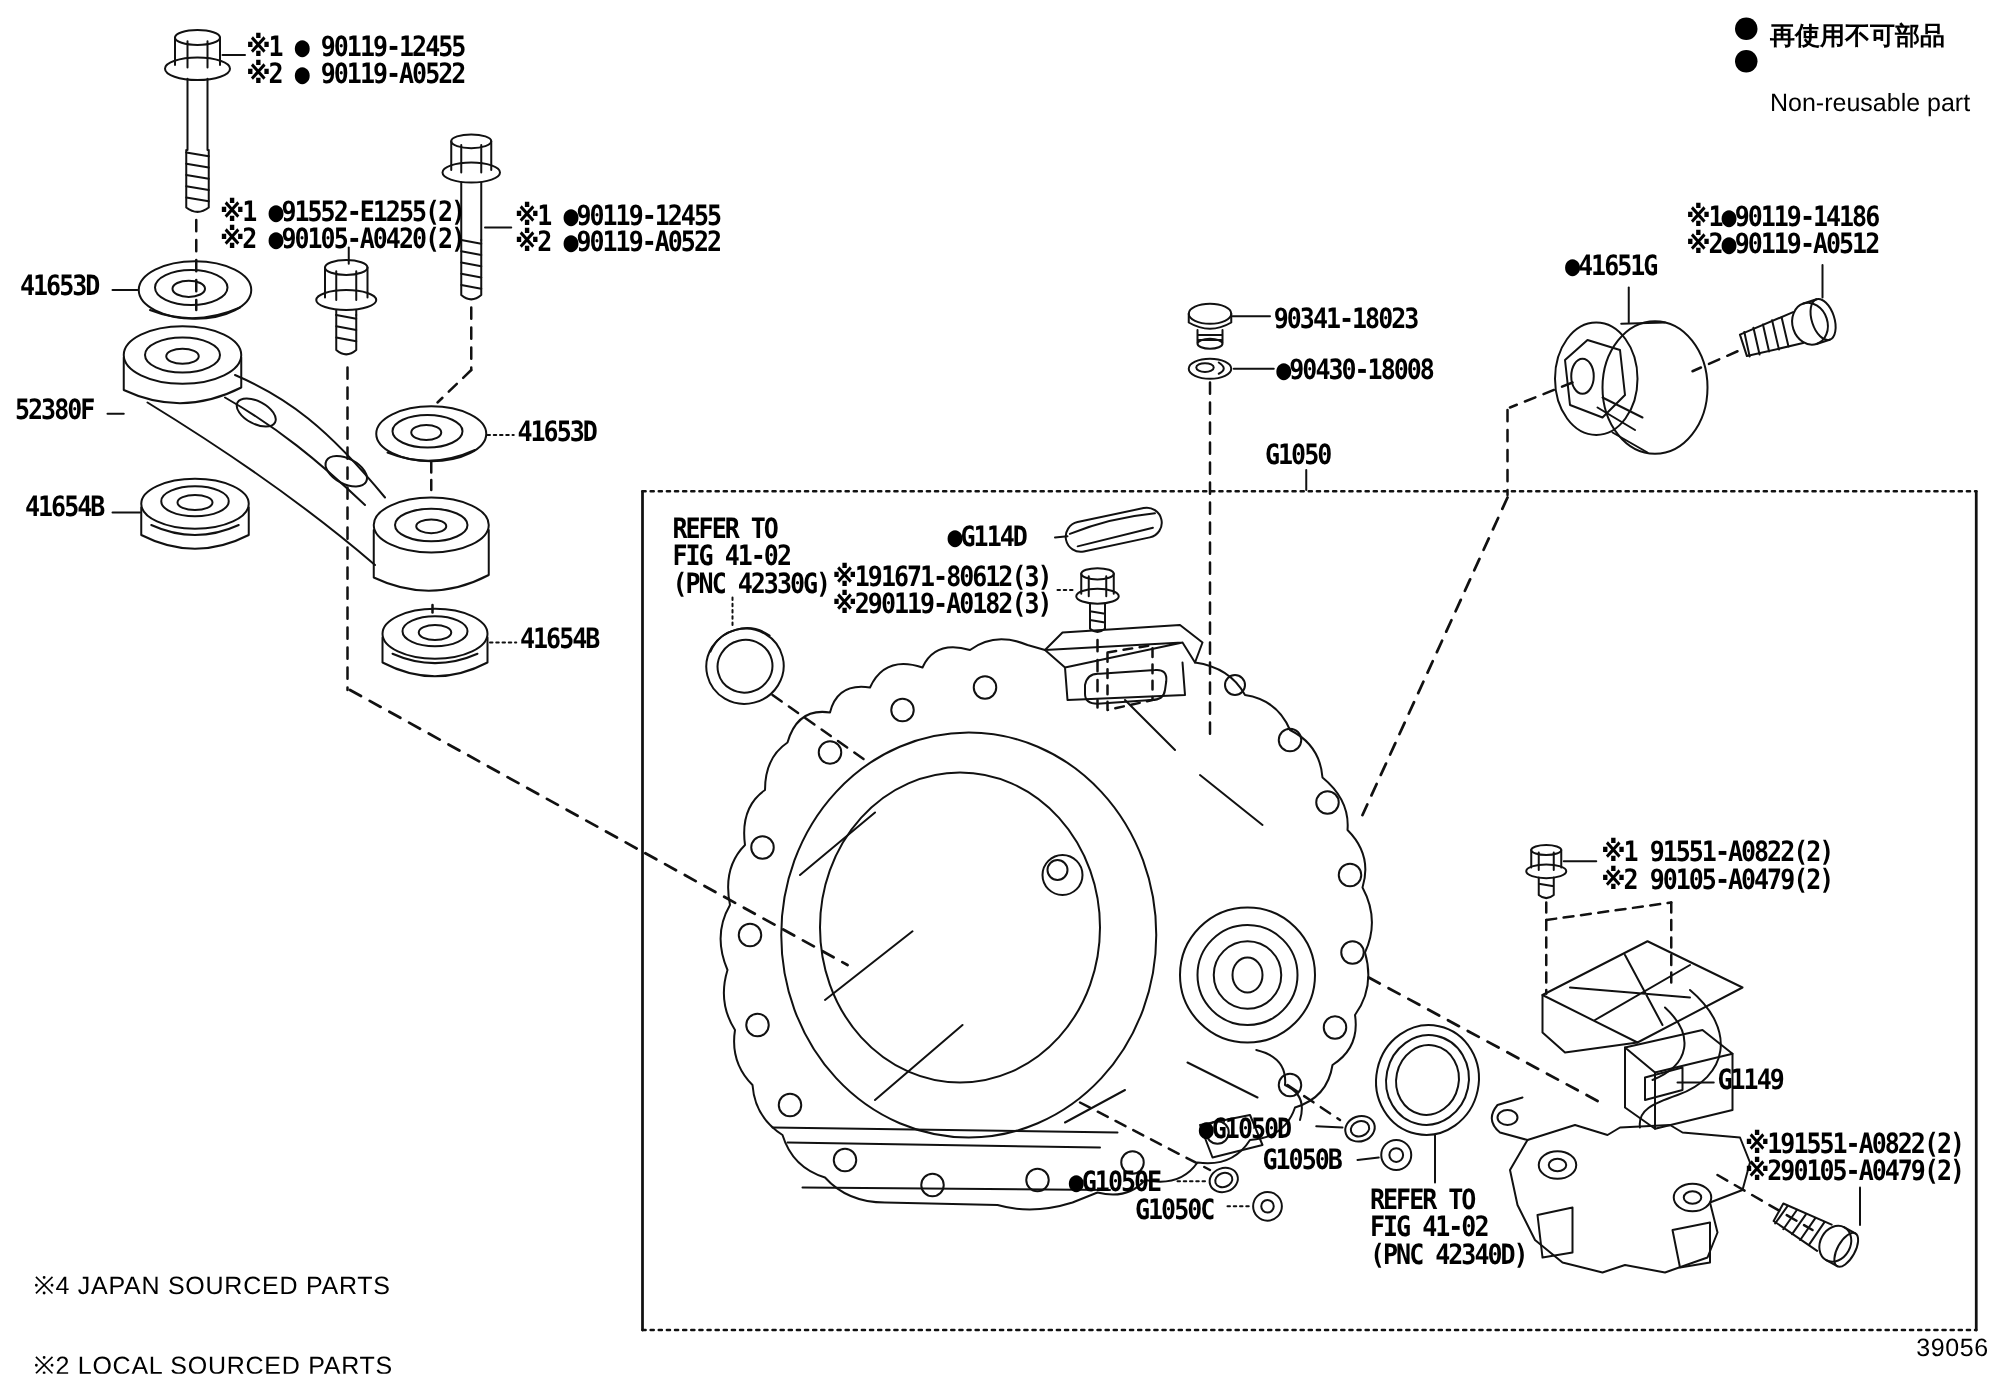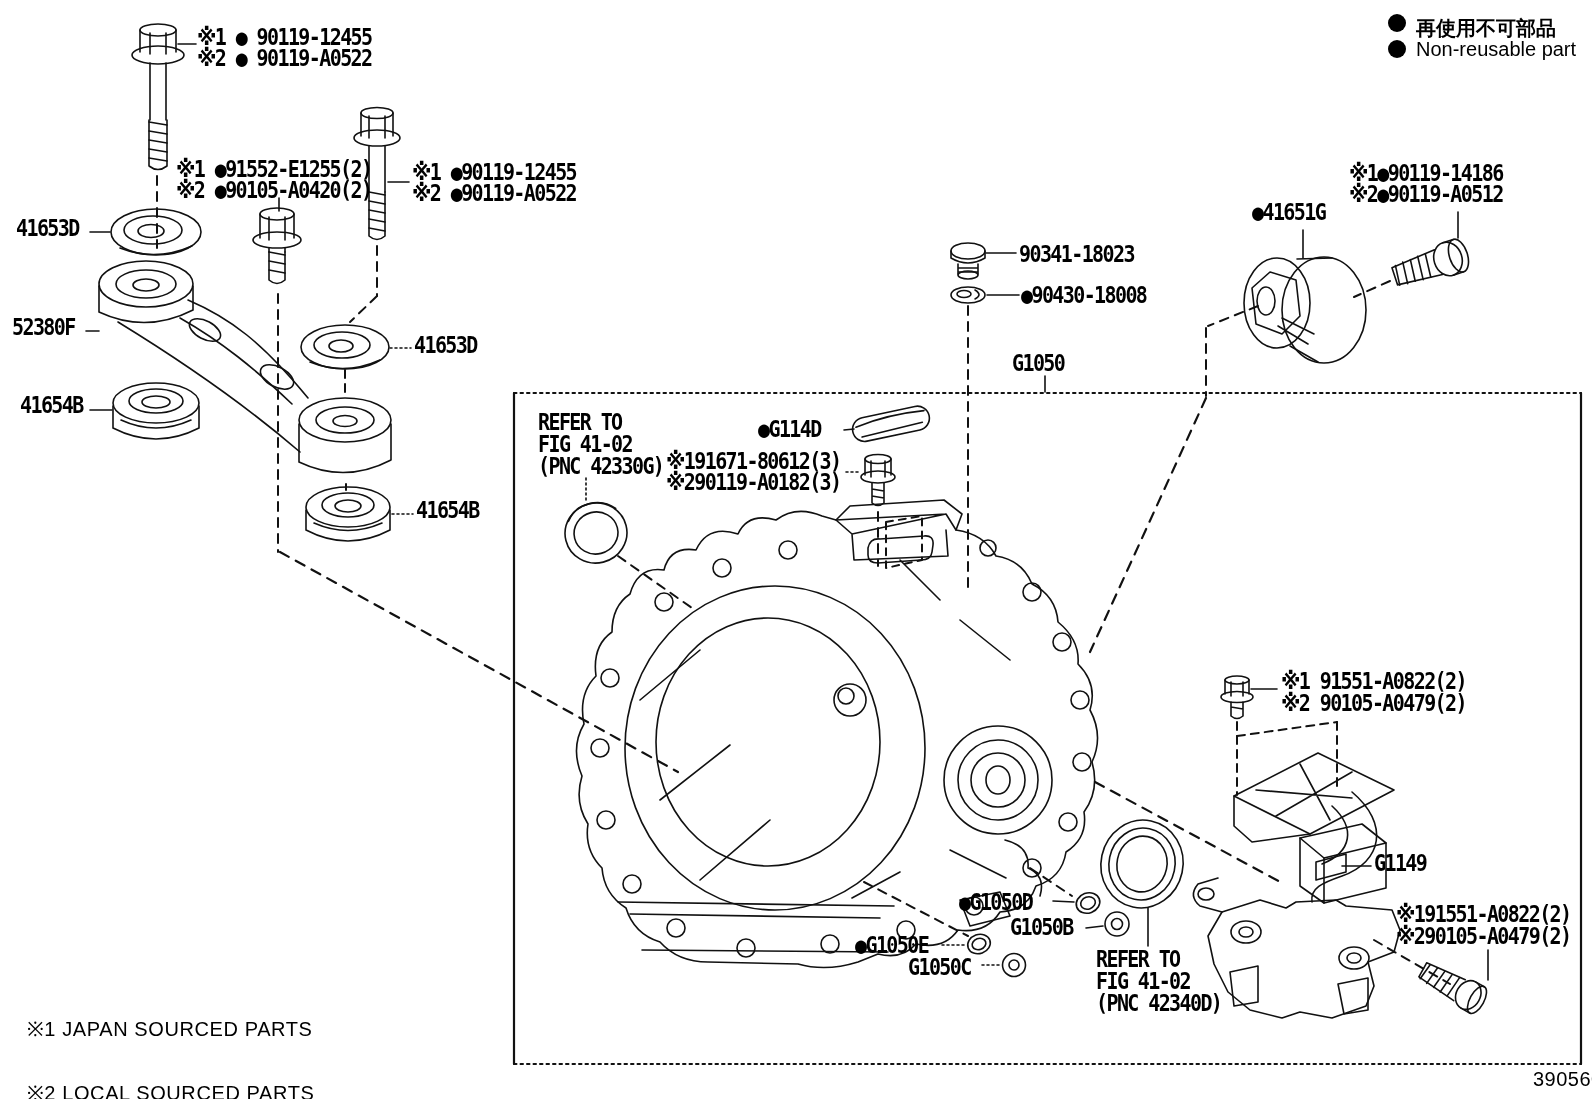--- a/index.html
+++ b/index.html
@@ -5,21 +5,21 @@
   html,body{margin:0;padding:0;background:#fff;}
   body{width:1592px;height:1099px;position:relative;overflow:hidden;
        font-family:"DejaVu Sans Mono","DejaVu Sans",monospace;color:#000;}
   #stage{position:absolute;inset:0;width:1296px;height:1099px;}
   svg{position:absolute;left:0;top:0;}
   .lbl{position:absolute;font:bold 20px/21px "DejaVu Sans Mono","DejaVu Sans",monospace;
        letter-spacing:-1.6px;white-space:pre;transform:scaleY(1.12);transform-origin:0 0;}
   .fn{position:absolute;font:20px/24px "Liberation Sans",sans-serif;letter-spacing:.6px;white-space:pre;}
   .legend-dot{position:absolute;width:18px;height:18px;border-radius:50%;background:#000;}
   .legend-jp{position:absolute;font:bold 20px/22px "DejaVu Sans","Liberation Sans",sans-serif;white-space:pre;}
-  .legend-en{position:absolute;font:20px/22px "Liberation Sans",sans-serif;white-space:pre;}
+  .legend-en{position:absolute;font:20px/22px "Liberation Sans",sans-serif;white-space:pre;margin-top:34px;}
   .figcode{position:absolute;font:20px/22px "Liberation Sans",sans-serif;letter-spacing:.5px;margin-left:27px;}
 </style>
 </head>
 <body>
 
 <div id="stage">
 
 <svg width="1592" height="1099" viewBox="0 0 1592 1099">
 <g stroke="#111" stroke-width="1.6" fill="none" stroke-linecap="round" stroke-linejoin="round">
 
@@ -347,18 +347,18 @@
   <div class="lbl" style="left:1096px;top:992px">(PNC 42340D)</div>
 
   <div class="lbl" style="left:1396px;top:903px">※191551-A0822(2)</div>
   <div class="lbl" style="left:1396px;top:925px">※290105-A0479(2)</div>
 
   <span class="legend-dot" style="left:1388px;top:14px"></span>
   <div class="legend-jp" style="left:1416px;top:17px">再使用不可部品</div>
   <span class="legend-dot" style="left:1388px;top:40px"></span>
   <div class="legend-en" style="left:1416px;top:38px">Non-reusable part</div>
 
-  <div class="fn" style="left:27px;top:1017px">※1 JAPAN SOURCED PARTS</div>
+  <div class="fn" style="left:27px;top:1017px">※4 JAPAN SOURCED PARTS</div>
   <div class="fn" style="left:27px;top:1081px">※2 LOCAL SOURCED PARTS</div>
 
   <div class="figcode" style="left:1506px;top:1068px">390560G</div>
 
 </div>
 
 </body></html>

